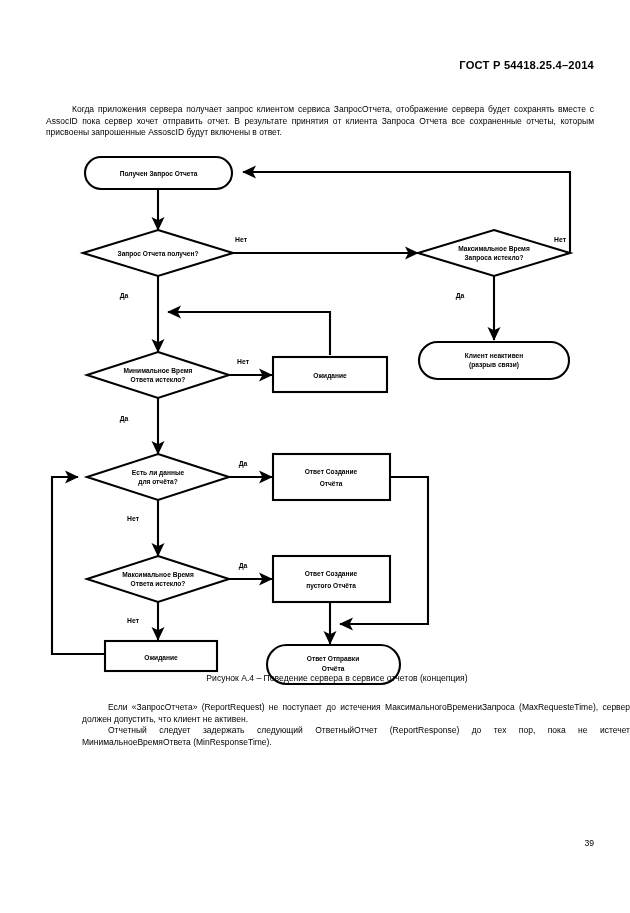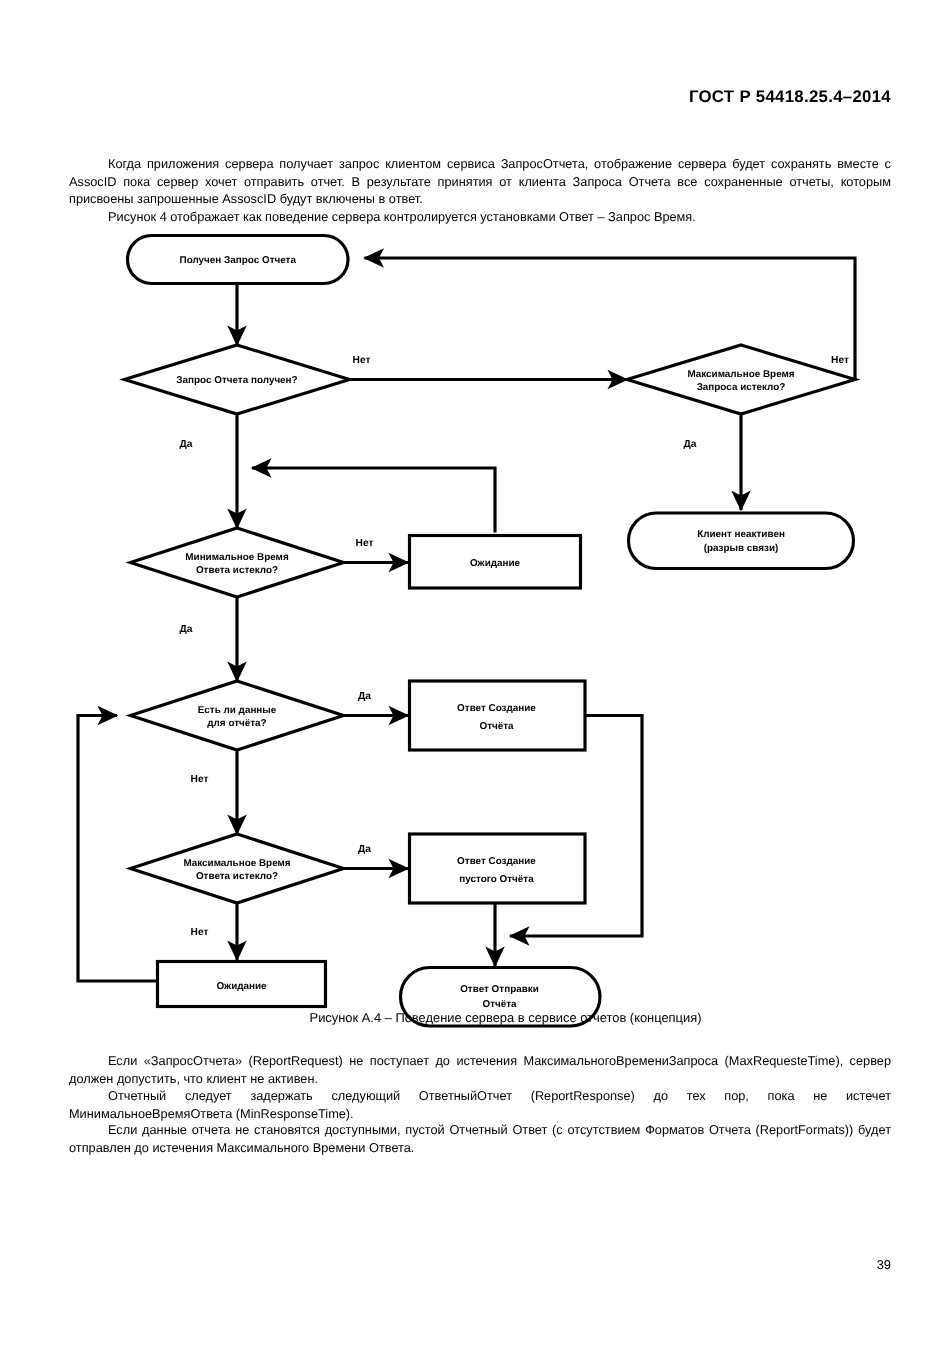--- a/index.html
+++ b/index.html
@@ -38,21 +38,21 @@
     font-size: 8.5px;
     line-height: 11.6px;
     text-align: justify;
     text-justify: inter-word;
   }
   .body-text p {
     margin: 0;
     text-indent: 26px;
   }
   #intro-text { top: 88px; margin-top: 16px; }
-  #tail-text  { top: 702px; }
+  #tail-text  { top: 702px; margin-left: 36px; }
 
   .figure-wrap {
     position: absolute;
     left: 0;
     top: 146px;
     width: 630px;
     height: 540px;
   }
   .figure-caption {
     position: absolute;
@@ -98,21 +98,20 @@
 </style>
 </head>
 <body>
 
 <div class="page">
 
   <div class="std-header">ГОСТ Р 54418.25.4–2014</div>
 
   <div class="body-text" id="intro-text">
       <p>Когда приложения сервера получает запрос клиентом сервиса ЗапросОтчета, отображение сервера будет сохранять вместе с AssocID пока сервер хочет отправить отчет. В результате принятия от клиента Запроса Отчета все сохраненные отчеты, которым присвоены запрошенные AssoscID будут включены в ответ.</p>
-      <p>Рисунок 4 отображает как поведение сервера контролируется установками Ответ – Запрос Время.</p>
     </div>
 
   <div class="figure-wrap">
     <svg width="630" height="540" viewBox="0 0 630 540" xmlns="http://www.w3.org/2000/svg">
       <defs>
         <marker id="arw" markerWidth="7" markerHeight="7" refX="6.2" refY="3.5" orient="auto" markerUnits="strokeWidth">
           <path d="M0,0.4 L6.6,3.5 L0,6.6 L1.6,3.5 Z" fill="#000"></path>
         </marker>
       </defs>
 
@@ -225,18 +224,17 @@
       <text class="edgeLabel" x="243" y="422">Да</text>
       <text class="edgeLabel" x="133" y="477">Нет</text>
     </svg>
   </div>
 
   <div class="figure-caption">Рисунок А.4 – Поведение сервера в сервисе отчетов (концепция)</div>
 
   <div class="body-text" id="tail-text">
       <p>Если «ЗапросОтчета» (ReportRequest) не поступает до истечения МаксимальногоВремениЗапроса (MaxRequesteTime), сервер должен допустить, что клиент не активен.</p>
       <p>Отчетный следует задержать следующий ОтветныйОтчет (ReportResponse) до тех пор, пока не истечет МинимальноеВремяОтвета (MinResponseTime).</p>
-      <p>Если данные отчета не становятся доступными, пустой Отчетный Ответ (с отсутствием Форматов Отчета (ReportFormats)) будет отправлен до истечения Максимального Времени Ответа.</p>
     </div>
 
   <div class="page-number">39</div>
 
 </div>
 
 </body></html>

